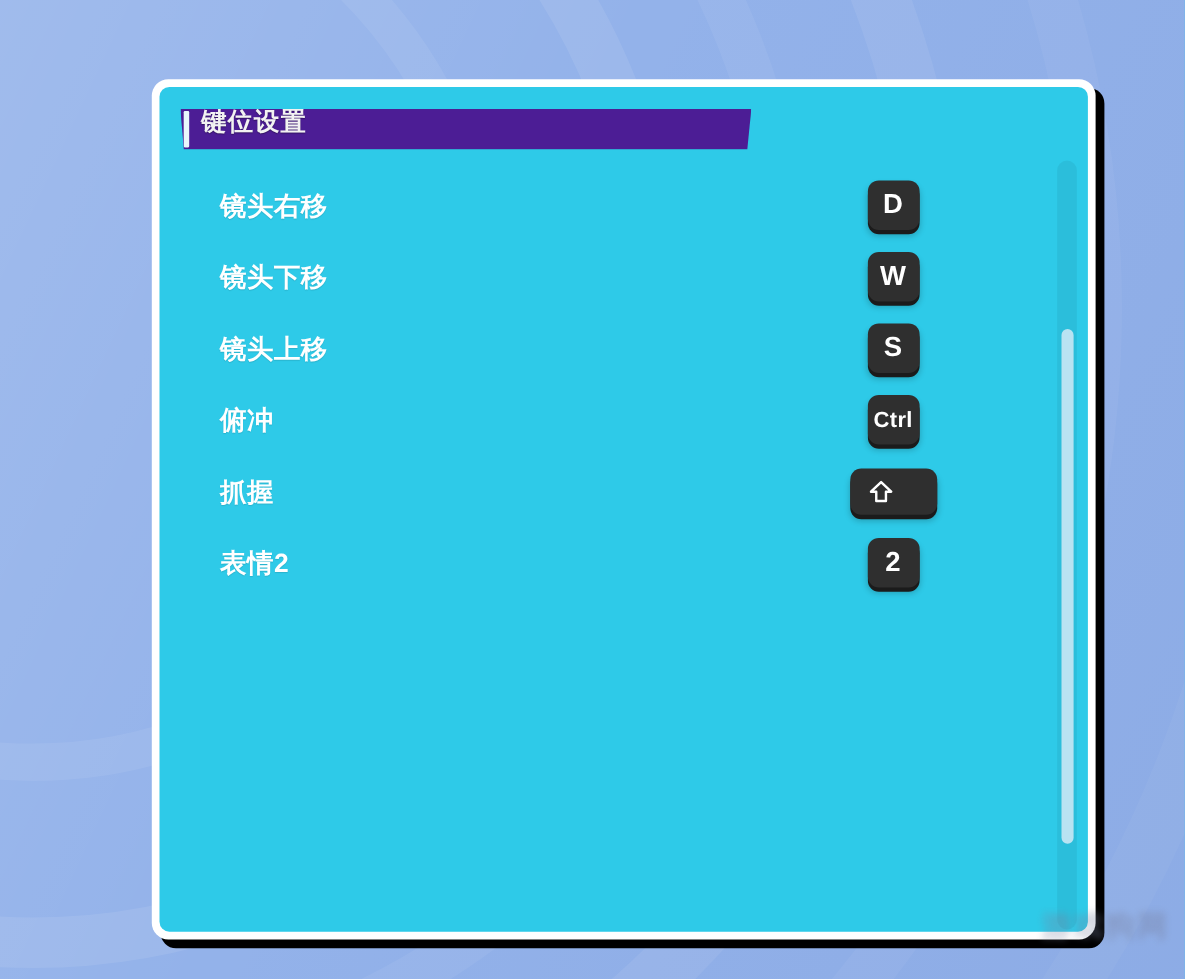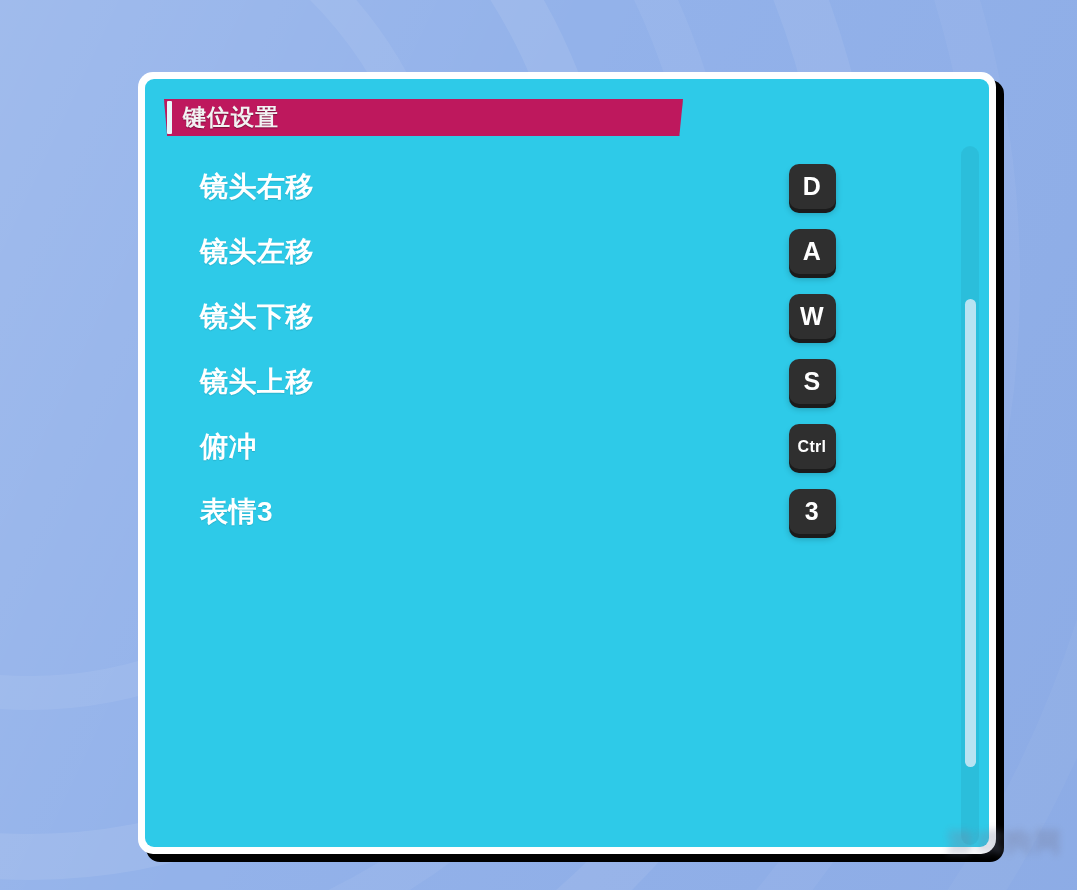--- a/index.html
+++ b/index.html
@@ -72,24 +72,24 @@
     overflow: hidden;
   }
 
   
   #title-bar {
     position: absolute;
     left: 19px;
     top: 20px;
     width: 519px;
     height: 37px;
-    background: #be185d;
+    background: #4c1d95;
     clip-path: polygon(0 0, 100% 0, 99.3% 100%, 0.6% 100%);
     display: flex;
-    align-items: center;
+    align-items: flex-start;
     box-shadow: 0 2px 0 rgba(0,0,0,0.18);
   }
   #title-accent {
     position: absolute;
     left: 3px;
     top: 2px;
     width: 5px;
     height: 33px;
     background: #e9f7fb;
     border-radius: 1px;
@@ -119,21 +119,21 @@
   .keybind-row {
     position: relative;
     height: 65px;
     display: flex;
     align-items: center;
   }
   .action-label {
     position: absolute;
     left: 55px;
     color: #ffffff;
-    font-size: 28px;
+    font-size: 24px;
     font-weight: bold;
     letter-spacing: 0.5px;
     text-shadow: 0 1px 1px rgba(0,0,0,0.12);
     white-space: nowrap;
   }
   .key-slot {
     position: absolute;
     left: 612px;
     width: 110px;
     display: flex;
@@ -155,21 +155,21 @@
     line-height: 1;
     user-select: none;
   }
   .key-cap.size-sq {
     width: 47px;
     height: 45px;
     font-size: 25px;
     letter-spacing: 0.5px;
   }
   .key-cap.size-sq.mod {
-    font-size: 16px;
+    font-size: 20px;
     letter-spacing: 0.3px;
   }
   .key-cap.size-wide {
     width: 79px;
     height: 41px;
     font-size: 24px;
   }
   .key-cap.size-wide.shift-key {
     height: 42px;
     justify-content: flex-start;
@@ -250,47 +250,53 @@
 
     <div id="keybind-scroll">
       <div id="keybind-list">
           <div class="keybind-row">
             <div class="action-label">镜头右移</div>
             <div class="key-slot">
               <div class="key-cap size-sq">D</div>
             </div>
           </div>
           <div class="keybind-row">
-            <div class="action-label">镜头左移</div>
-            <div class="key-slot">
-              <div class="key-cap size-sq">A</div>
-            </div>
-          </div>
-          <div class="keybind-row">
             <div class="action-label">镜头下移</div>
             <div class="key-slot">
               <div class="key-cap size-sq">W</div>
             </div>
           </div>
           <div class="keybind-row">
             <div class="action-label">镜头上移</div>
             <div class="key-slot">
               <div class="key-cap size-sq">S</div>
             </div>
           </div>
           <div class="keybind-row">
             <div class="action-label">俯冲</div>
             <div class="key-slot">
               <div class="key-cap size-sq mod">Ctrl</div>
             </div>
           </div>
           <div class="keybind-row">
-            <div class="action-label">表情3</div>
-            <div class="key-slot">
-              <div class="key-cap size-sq">3</div>
+            <div class="action-label">抓握</div>
+            <div class="key-slot">
+              <div class="key-cap size-wide shift-key">
+                <span>
+                  <svg class="shift-glyph" viewBox="0 0 24 22" fill="none" stroke="#ffffff" stroke-width="2.2" stroke-linejoin="round" stroke-linecap="round">
+                    <path d="M12 2.2 L21.2 11 H16.4 V19.4 H7.6 V11 H2.8 Z"></path>
+                  </svg>
+                </span>
+              </div>
+            </div>
+          </div>
+          <div class="keybind-row">
+            <div class="action-label">表情2</div>
+            <div class="key-slot">
+              <div class="key-cap size-sq">2</div>
             </div>
           </div>
         </div>
     </div>
 
     <div id="scrollbar-track">
       <div id="scrollbar-thumb" style="top: 153px; height: 468px;"></div>
     </div>
 
   </div>

